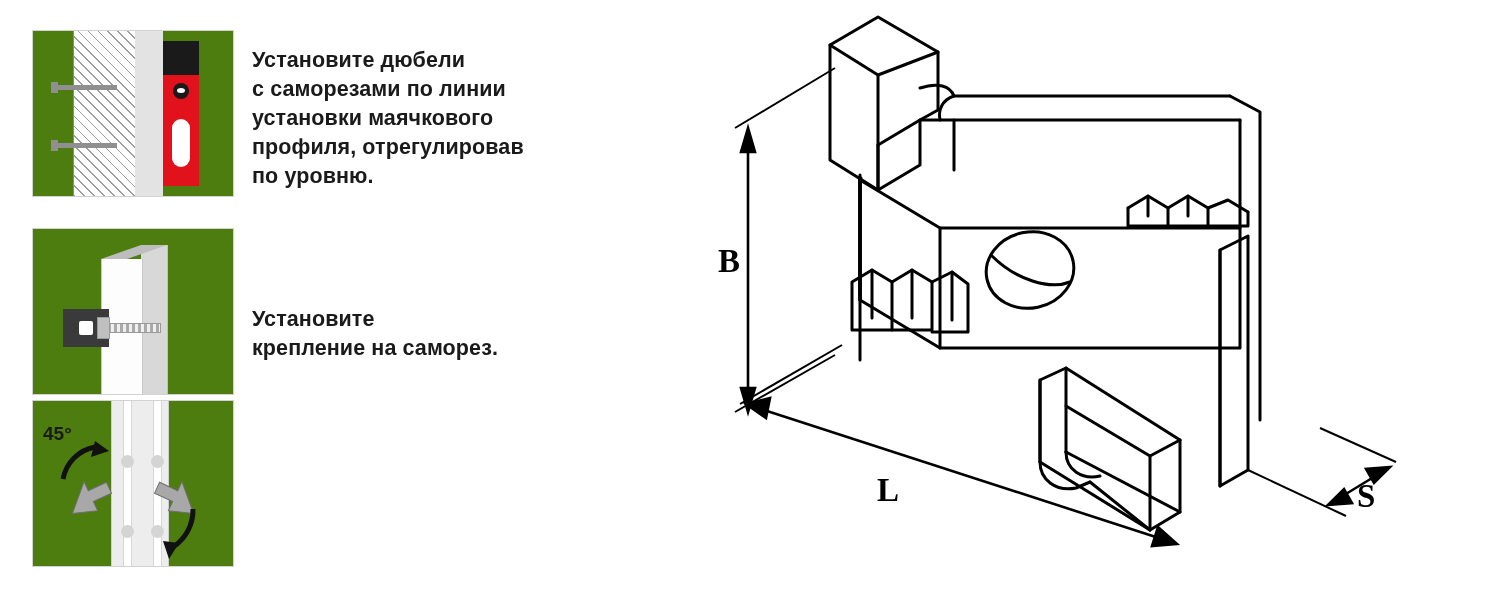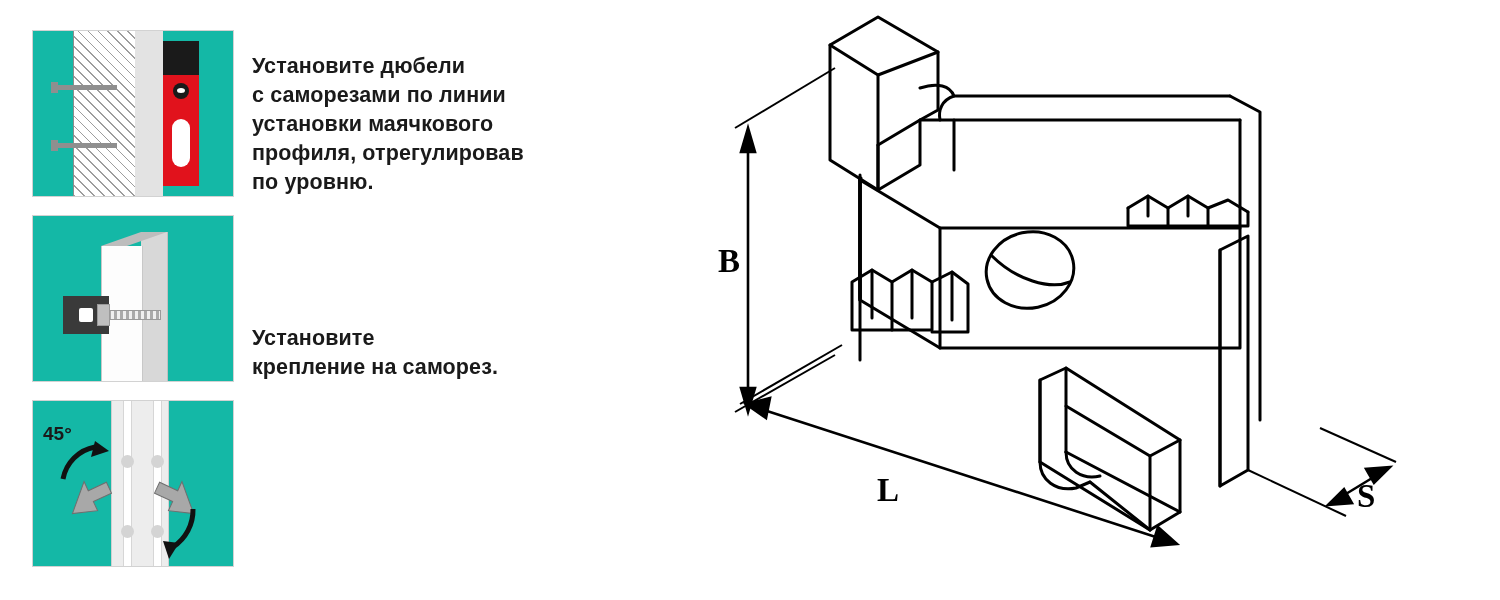--- a/index.html
+++ b/index.html
@@ -27,32 +27,32 @@
     left: 0;
     top: 0;
     width: 620px;
     height: 600px;
   }
   .step {
     position: absolute;
     left: 0;
     width: 600px;
     display: flex;
-    align-items: flex-end;
+    align-items: center;
   }
   .step-1 { top: 30px; }
-  .step-2 { top: 215px; }
+  .step-2 { top: 228px; }
   .step-3 { top: 400px; }
 
   .thumb {
     position: relative;
     width: 200px;
     height: 165px;
     border: 1px solid #d2d2d2;
-    background: #14b8a6;
+    background: #4d7c0f;
     margin-left: 32px;
     flex: 0 0 auto;
     overflow: hidden;
   }
   .step-text {
     margin-left: 18px;
     font-size: 21.5px;
     line-height: 29px;
     font-weight: bold;
     color: #1a1a1a;

